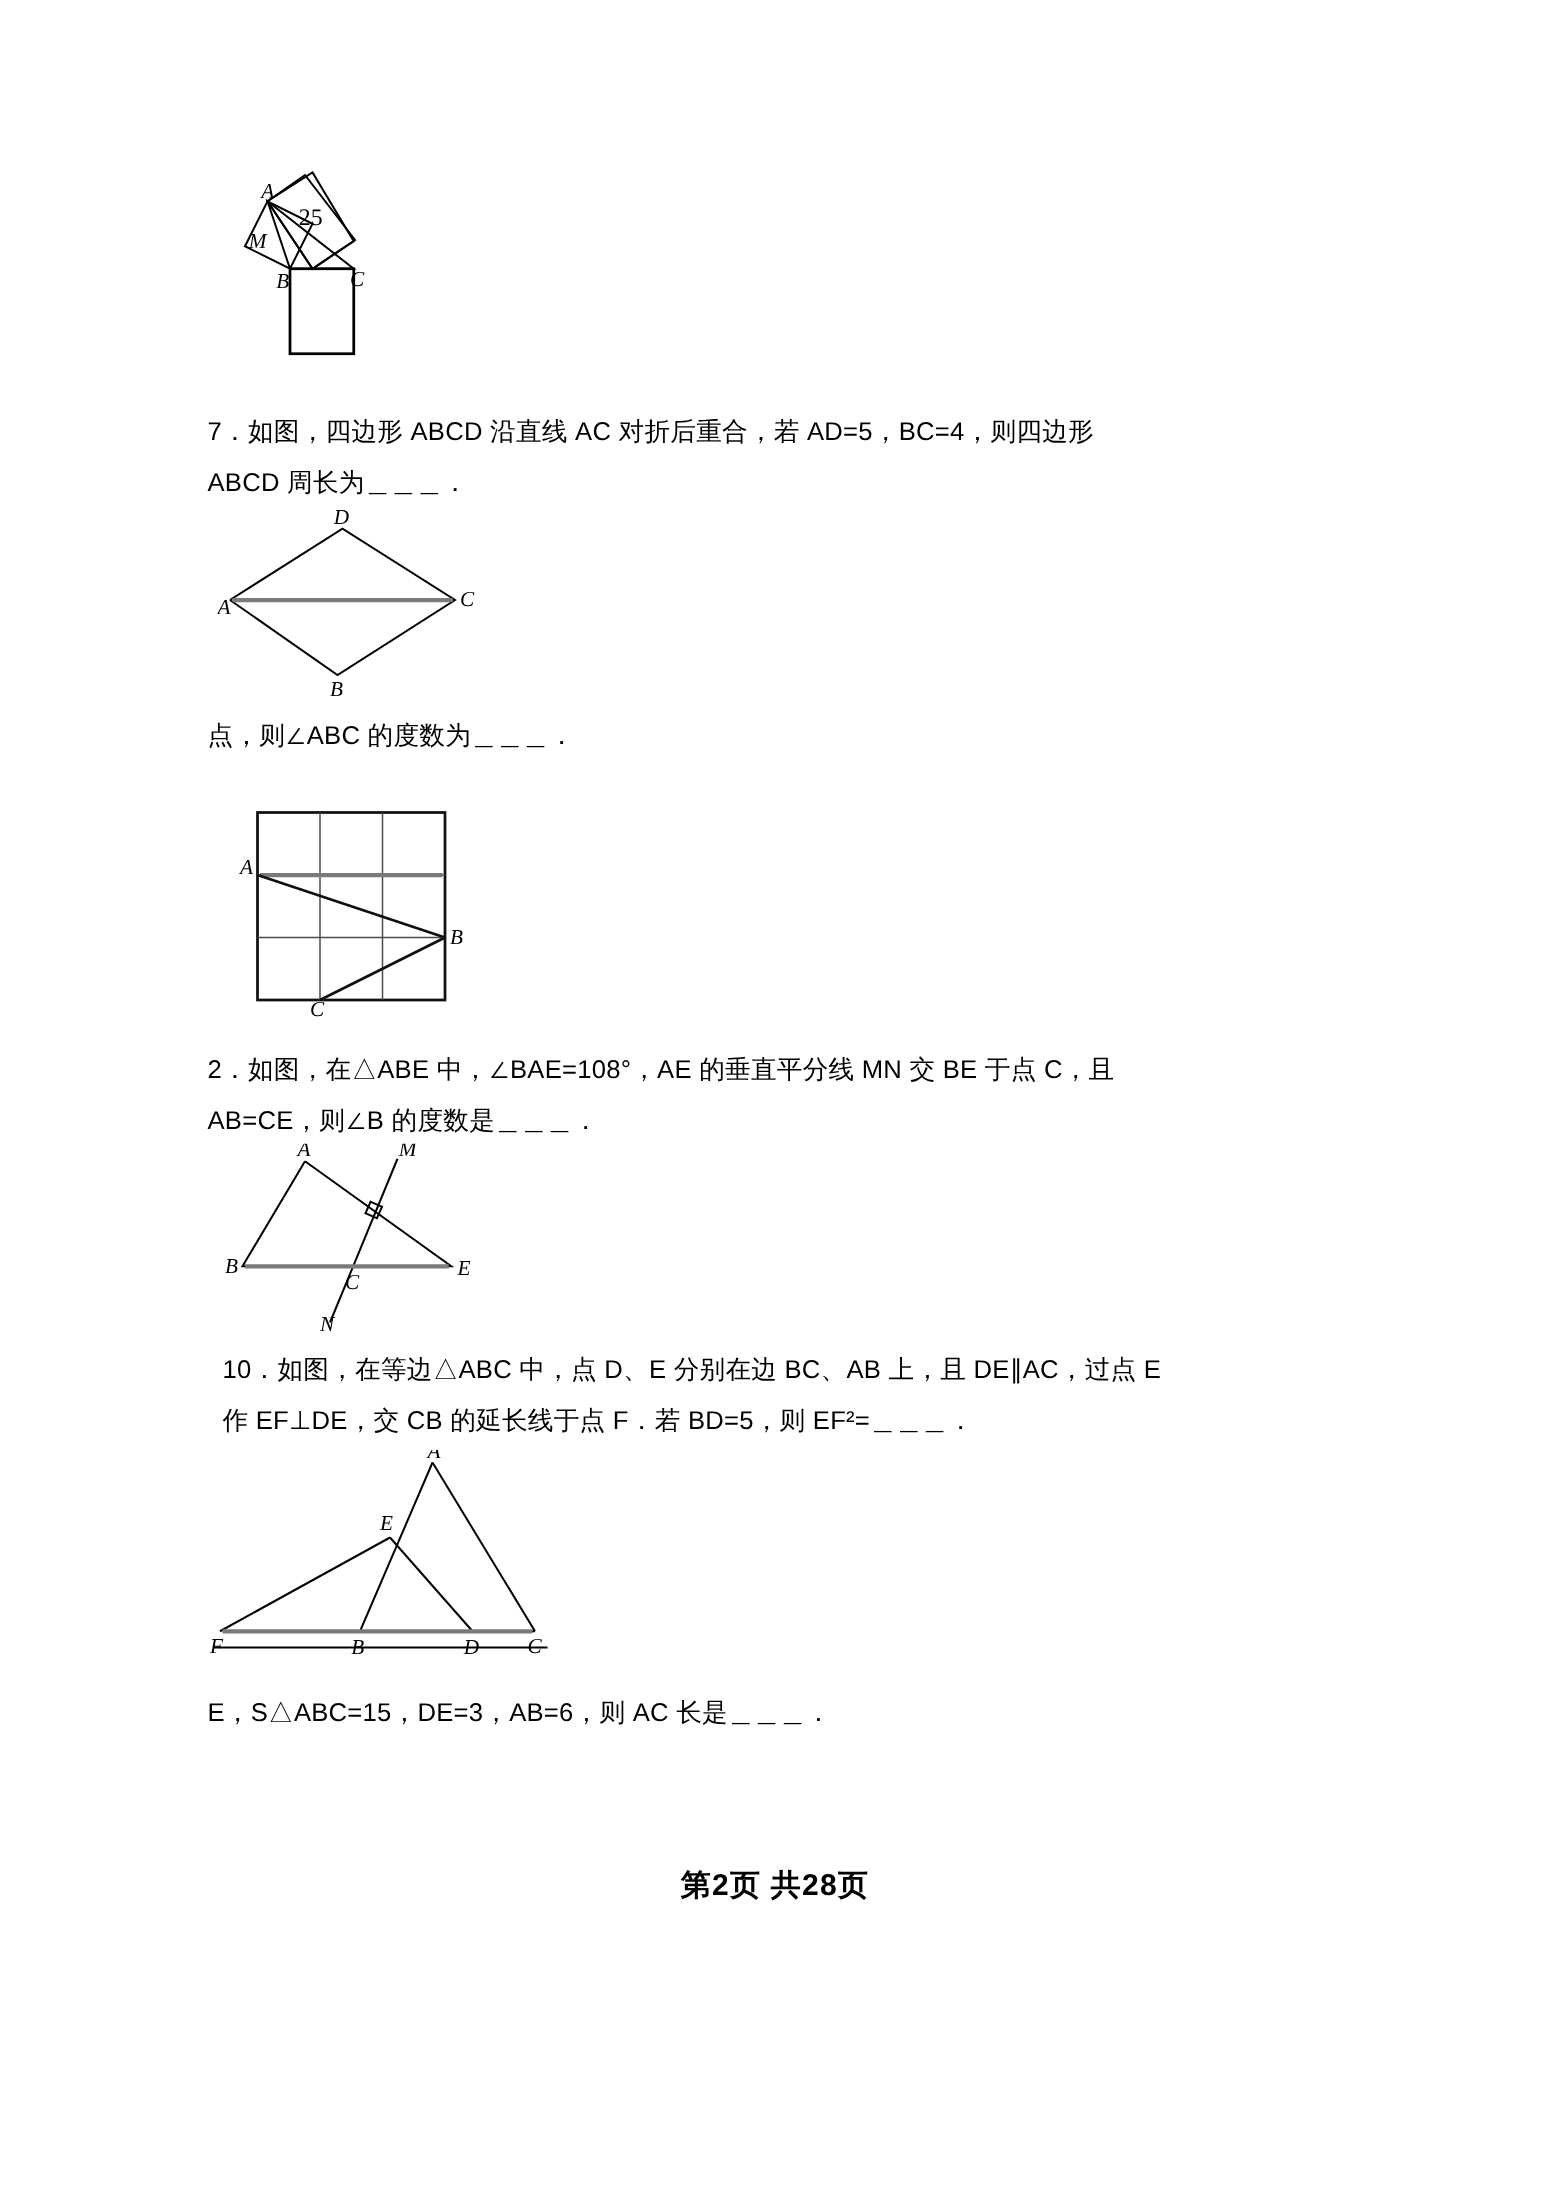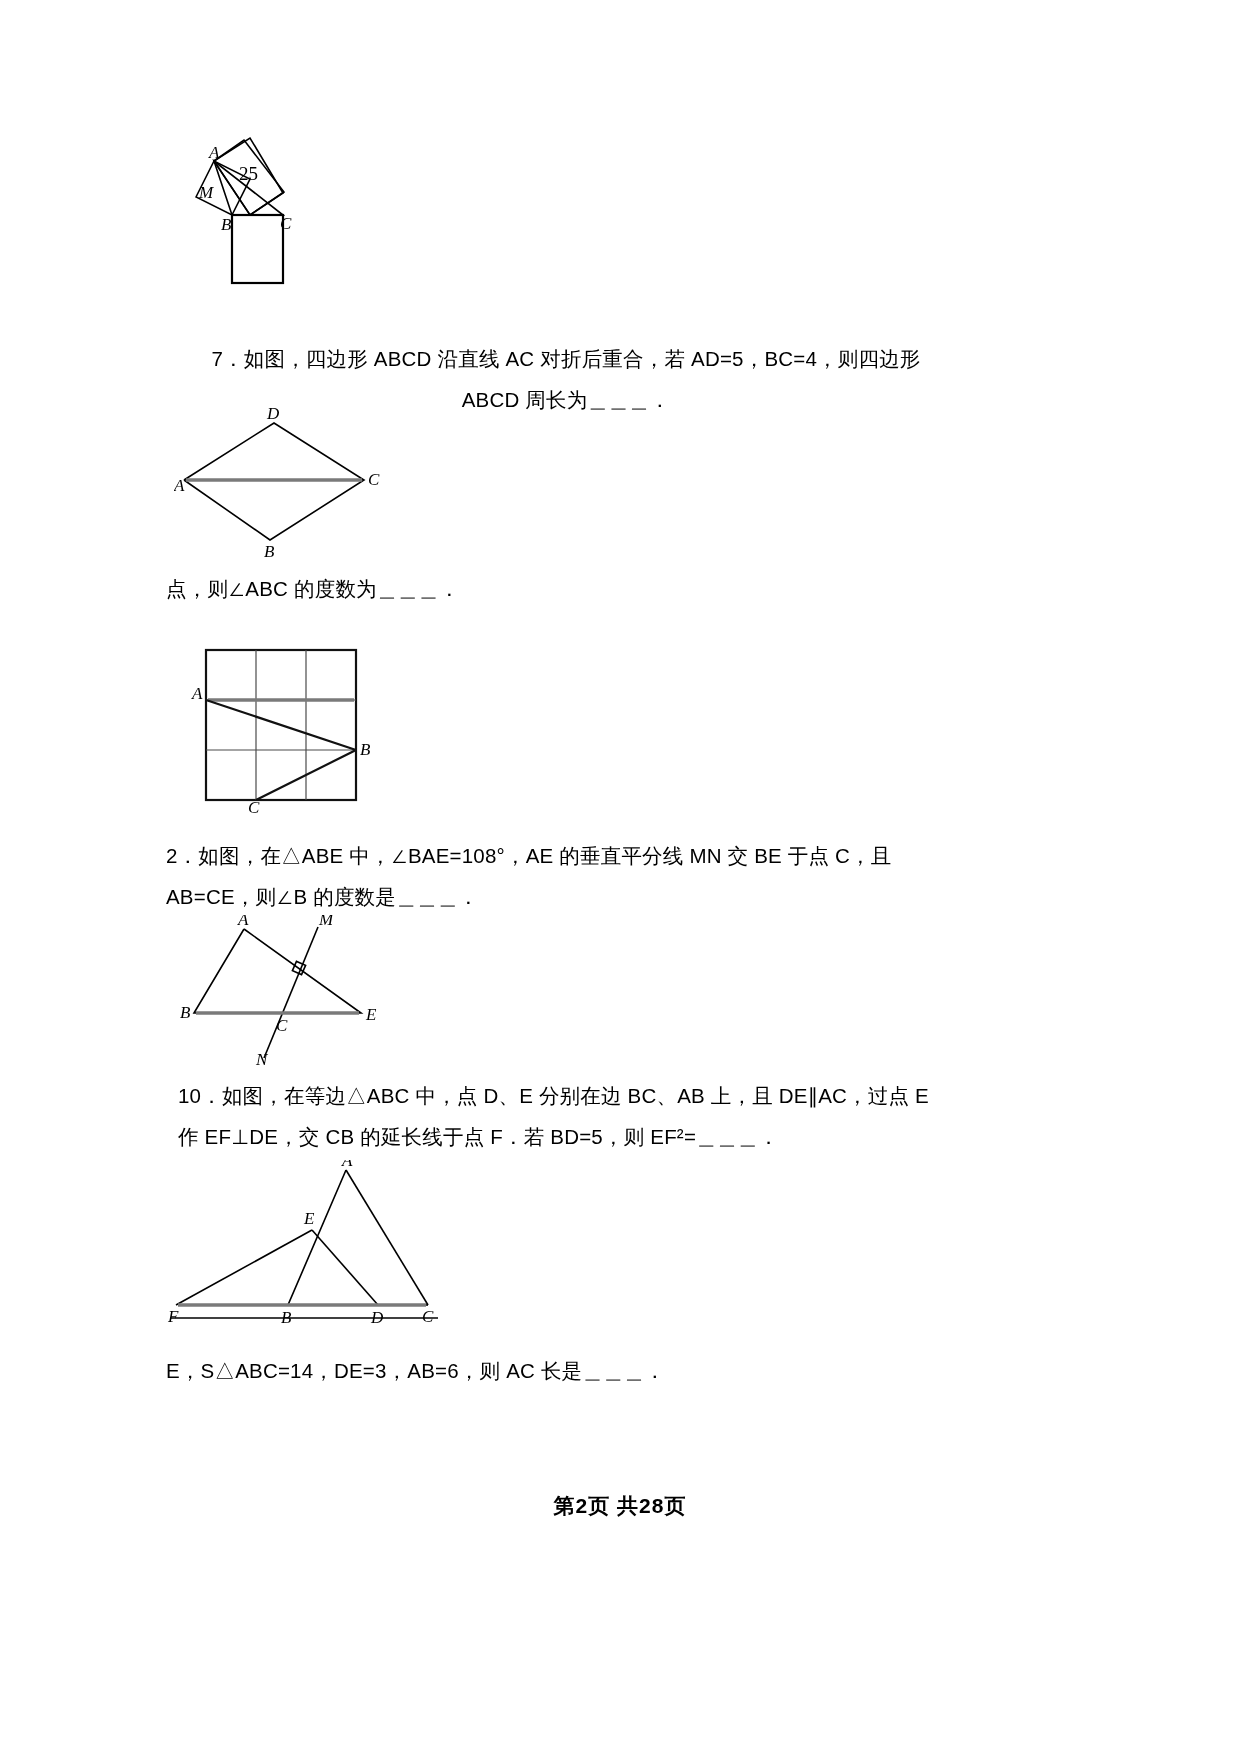--- a/index.html
+++ b/index.html
@@ -43,38 +43,38 @@
     display: block;
   }
   .fig svg { display: block; }
 
   
   .fig-top {
     position: absolute;
     left: 0px;
     top: 130px;
   }
-  .blk7  { position: absolute; left: 0px;  top: 338px; width: 800px; text-align: center; }
+  .blk7  { position: absolute; left: 0px;  top: 325px; width: 800px; }
   .fig7  { position: absolute; left: 8px;  top: 405px; }
   .blk8  { position: absolute; left: 0px;  top: 568px; width: 800px; }
   .fig8  { position: absolute; left: 20px; top: 645px; }
   .blk9  { position: absolute; left: 0px;  top: 835px; width: 800px; }
   .fig9  { position: absolute; left: 10px; top: 915px; }
   .blk10 { position: absolute; left: 12px;  top: 1075px; width: 800px; }
   .fig10 { position: absolute; left: 0px;  top: 1160px; }
   .blk11 { position: absolute; left: 0px;  top: 1350px; width: 800px; }
 
   .footer {
     position: absolute;
     left: 0;
     top: 1492px;
     width: 1240px;
     text-align: center;
     font-family: "Liberation Sans", sans-serif;
-    font-size: 21px;
+    font-size: 24px;
     font-weight: bold;
     color: #000;
     letter-spacing: 1px;
   }
 
   .stroke  { stroke: #000; fill: none; stroke-width: 1.6; }
   .stroke-th { stroke: #000; fill: none; stroke-width: 2.2; }
   .gridline { stroke: #4a4a4a; fill: none; stroke-width: 1.2; }
   .gridbold { stroke: #111; fill: none; stroke-width: 2.2; }
   .hilite  { stroke: #7a7a7a; fill: none; stroke-width: 3.4; }
@@ -204,20 +204,20 @@
         <text class="lbl" x="176" y="6">A</text>
         <text class="lbl" x="138" y="64">E</text>
         <text class="lbl" x="2" y="162">F</text>
         <text class="lbl" x="115" y="163">B</text>
         <text class="lbl" x="205" y="163">D</text>
         <text class="lbl" x="256" y="162">C</text>
       </svg>
     </div>
 
     <div class="q-block blk11">
-      <div class="q-text">E，S△ABC=14，DE=3，AB=6，则 AC 长是＿＿＿．</div>
+      <div class="q-text">E，S△ABC=15，DE=3，AB=6，则 AC 长是＿＿＿．</div>
     </div>
 
   </div>
 
   <div class="footer">第2页 共28页</div>
 
 </div>
 
 </body></html>

